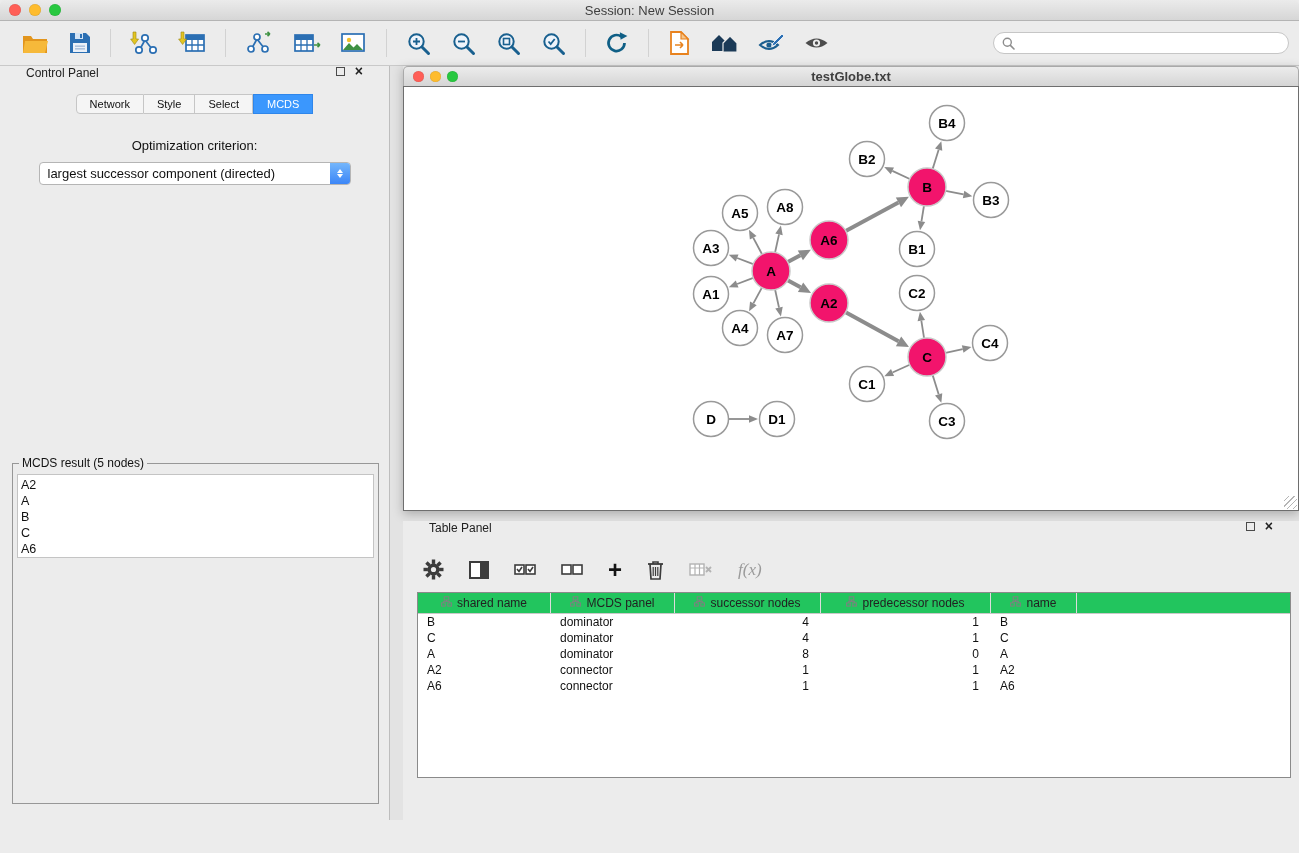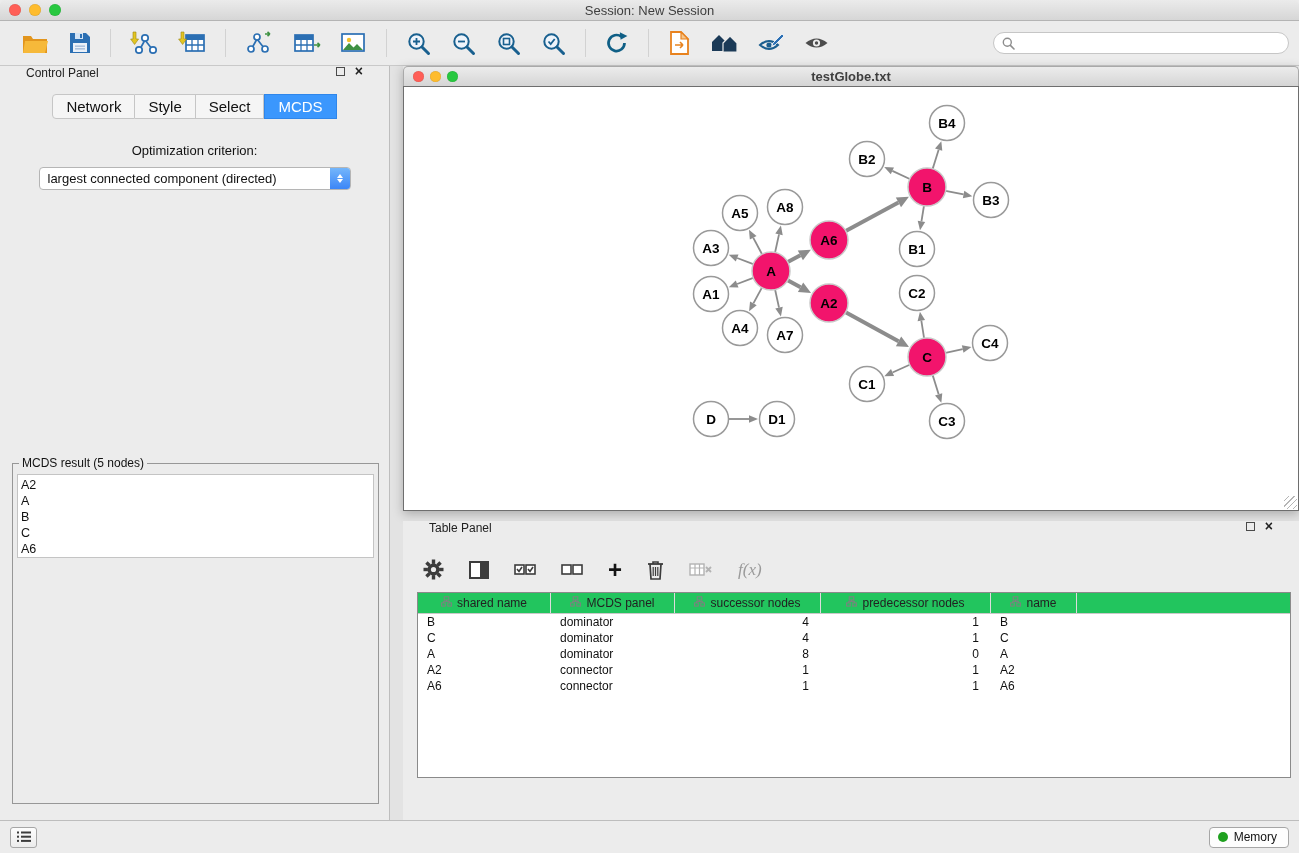--- a/index.html
+++ b/index.html
@@ -26,21 +26,21 @@
   .tb-search input { border:none; outline:none; flex:1; font-size:12px; margin-left:5px; background:transparent; font-family:"Liberation Sans",sans-serif; }
 
   
   .control-panel { position:absolute; left:0; top:66px; width:390px; height:754px; background:#ececec;
     border-right:1px solid #bdbdbd; display:flex; flex-direction:column; }
   .panel-header { height:26px; display:flex; align-items:flex-start; padding:0 26px; font-size:12px; color:#222; }
   .panel-hicons { margin-left:auto; display:flex; align-items:center; gap:10px; }
   .float-ico { width:9px; height:9px; border:1.5px solid #4a4a4a; display:inline-block; }
   .close-ico { font-weight:700; font-size:14px; color:#222; line-height:10px; }
   .cp-tabs { display:flex; justify-content:center; margin-top:2px; }
-  .cp-tab { padding:3px 13px; font-size:15px; color:#111; background:#f5f5f5; border:1px solid #c6c6c6; border-left:none; }
+  .cp-tab { padding:3px 13px; font-size:11px; color:#111; background:#f5f5f5; border:1px solid #c6c6c6; border-left:none; }
   .cp-tab:first-child { border-left:1px solid #c6c6c6; border-radius:4px 0 0 4px; }
   .cp-tab.active { background:#3b97fd; color:#fff; border:1px solid #2f86ea; border-radius:0; }
   .opt-label { text-align:center; margin-top:24px; font-size:13px; color:#111; }
   .dropdown { margin:9px auto 0; width:312px; height:23px; background:#fff; border:1px solid #b5b5b5;
     border-radius:4px; display:flex; align-items:center; font-size:13px; color:#111; padding-left:8px; position:relative; }
   .dd-btn { position:absolute; right:0; top:0; width:20px; height:21px; border-radius:0 3px 3px 0;
     background:linear-gradient(#74b6fb,#3c86f7); display:flex; flex-direction:column; align-items:center; justify-content:center; gap:1px; }
   .tri-up { width:0; height:0; border-left:3.5px solid transparent; border-right:3.5px solid transparent; border-bottom:4.5px solid #fff; }
   .tri-dn { width:0; height:0; border-left:3.5px solid transparent; border-right:3.5px solid transparent; border-top:4.5px solid #fff; }
   .cp-buttons { display:flex; justify-content:center; gap:14px; margin-top:13px; }
@@ -253,21 +253,21 @@
       </span>
     </div>
     <div class="cp-tabs" id="cp-tabs">
         <div class="cp-tab">Network</div>
         <div class="cp-tab">Style</div>
         <div class="cp-tab">Select</div>
         <div class="cp-tab active">MCDS</div>
       </div>
     <div class="opt-label">Optimization criterion:</div>
     <div class="dropdown">
-      <span>largest connected component (directed)</span>
+      <span>largest successor component (directed)</span>
       <span class="dd-btn">
         <span class="tri-up"></span>
           <span class="tri-dn"></span>
       </span>
     </div>
     <fieldset class="result-box">
       <legend>MCDS result (5 nodes)</legend>
       <div class="result-list" id="mcds-list">
           <div class="result-item">A2</div>
           <div class="result-item">A</div>
@@ -564,31 +564,13 @@
             <div class="td left" style="width: 133px;">A6</div>
             <div class="td left" style="width: 124px;">connector</div>
             <div class="td right" style="width: 146px;">1</div>
             <div class="td right" style="width: 170px;">1</div>
             <div class="td left" style="width: 86px;">A6</div>
           </div>
         </div>
     </div>
   </div>
 
-  <div class="statusbar">
-    <button class="sb-btn">
-      <svg width="14" height="12" viewBox="0 0 14 12">
-        <g fill="#3c3c3c">
-          <rect x="0" y="0.5" width="2" height="2"></rect>
-            <rect x="4" y="0.5" width="10" height="2"></rect>
-          <rect x="0" y="4.7" width="2" height="2"></rect>
-            <rect x="4" y="4.7" width="10" height="2"></rect>
-          <rect x="0" y="8.9" width="2" height="2"></rect>
-            <rect x="4" y="8.9" width="10" height="2"></rect>
-        </g>
-      </svg>
-    </button>
-    <button class="mem-btn">
-      <span class="green-dot"></span>
-      <span>Memory</span>
-    </button>
-  </div>
 </div>
 
 </body></html>

